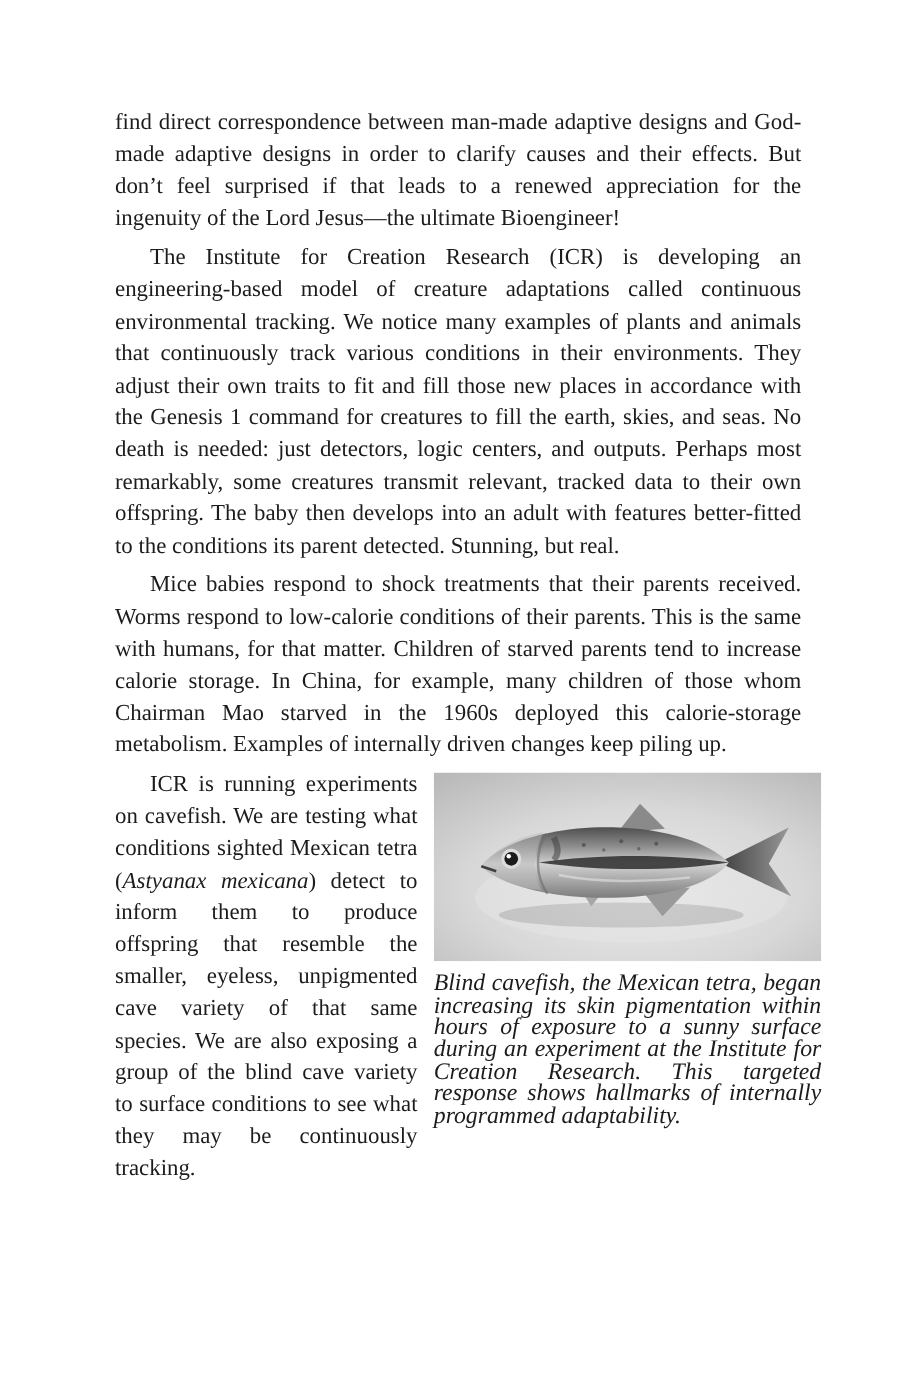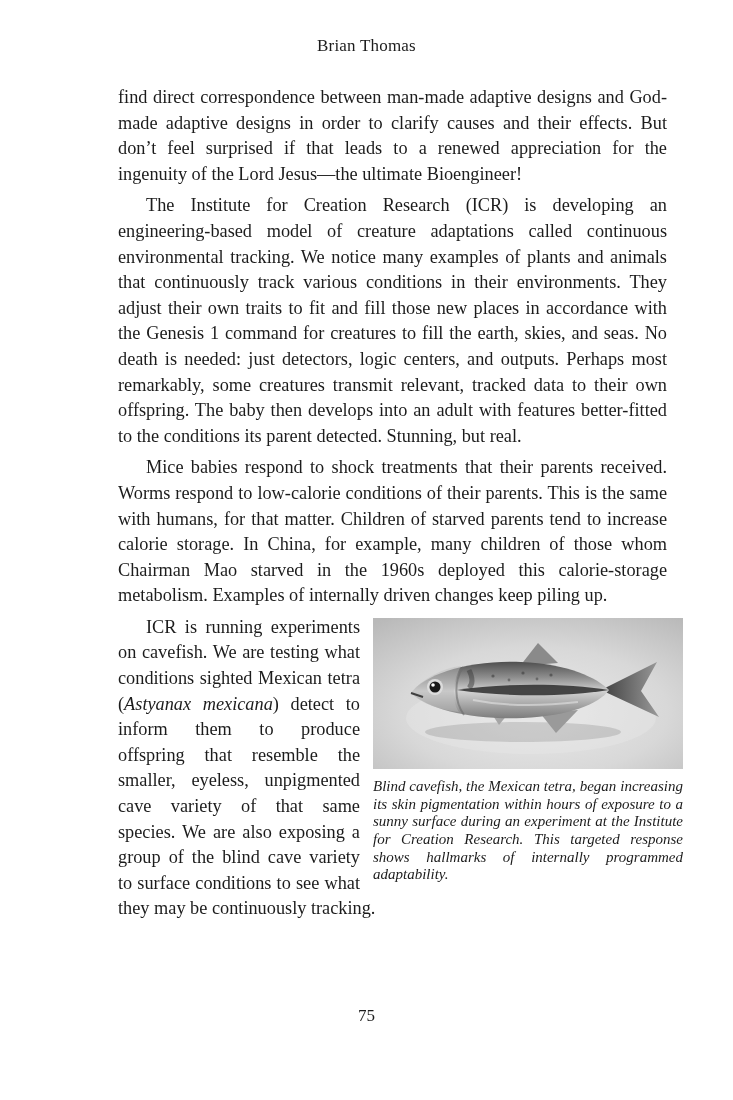--- a/index.html
+++ b/index.html
@@ -13,47 +13,45 @@
     overflow: hidden;
   }
   .running-header {
     position: absolute; top: 36px; left: 0; width: 100%;
     text-align: center; font-size: 17px; letter-spacing: 0.2px;
   }
   .body-text {
     position: absolute; top: 85px; left: 92px; width: 549px;
     font-size: 18.3px; line-height: 25.6px;
     text-align: justify;
-    margin-left: 26px;
   }
   .para { margin: 0 0 6px 0; }
   .para.indent { text-indent: 28px; }
   .figure {
     float: right; display: block;
     width: 310px;
     margin: 3px -16px 6px 13px;
     text-indent: 0;
   }
   .figure svg { display: block; width: 310px; height: 151px; }
   .caption {
     display: block; margin-top: 9px;
-    font-style: italic; font-size: 15px; line-height: 17.7px;
+    font-style: italic; font-size: 19px; line-height: 17.7px;
     text-align: justify; color: #1c1c1c;
   }
   .page-number {
     position: absolute; bottom: 74px; left: 0; width: 100%;
     text-align: center; font-size: 17px;
   }
   i { }
 </style>
 </head>
 <body>
 
 <div class="page">
-  <div class="running-header">Brian Thomas</div>
   <div class="body-text" id="body">
       <p class="para"><span>find direct correspondence between man-made adaptive designs and God-made adaptive designs in order to clarify causes and their effects. But don’t feel surprised if that leads to a renewed appreciation for the ingenuity of the Lord Jesus—the ultimate Bioengineer!</span></p>
       <p class="para indent"><span>The Institute for Creation Research (ICR) is developing an engineering-based model of creature adaptations called continuous environmental tracking. We notice many examples of plants and animals that continuously track various conditions in their environments. They adjust their own traits to fit and fill those new places in accordance with the Genesis 1 command for creatures to fill the earth, skies, and seas. No death is needed: just detectors, logic centers, and outputs. Perhaps most remarkably, some creatures transmit relevant, tracked data to their own offspring. The baby then develops into an adult with features better-fitted to the conditions its parent detected. Stunning, but real.</span></p>
       <p class="para indent"><span>Mice babies respond to shock treatments that their parents received. Worms respond to low-calorie conditions of their parents. This is the same with humans, for that matter. Children of starved parents tend to increase calorie storage. In China, for example, many children of those whom Chairman Mao starved in the 1960s deployed this calorie-storage metabolism. Examples of internally driven changes keep piling up.</span></p>
       <p class="para indent">
   <span class="figure">
     <svg viewBox="0 0 310 151" xmlns="http://www.w3.org/2000/svg" aria-hidden="true">
       <defs>
         <radialGradient id="bgGrad" cx="52%" cy="62%" r="78%">
           <stop offset="0%" stop-color="#eaeaea"></stop>
@@ -92,14 +90,13 @@
       <circle cx="120" cy="58" r="1.6" fill="#3c3c3c" opacity="0.6"></circle>
       <circle cx="150" cy="55" r="1.6" fill="#3c3c3c" opacity="0.6"></circle>
       <circle cx="178" cy="57" r="1.6" fill="#3c3c3c" opacity="0.6"></circle>
       <circle cx="136" cy="62" r="1.4" fill="#3c3c3c" opacity="0.5"></circle>
       <circle cx="164" cy="61" r="1.4" fill="#3c3c3c" opacity="0.5"></circle>
     </svg>
     <span class="caption">Blind cavefish, the Mexican tetra, began increasing its skin pigmentation within hours of exposure to a sunny surface during an experiment at the Institute for Creation Research. This targeted response shows hallmarks of internally programmed adaptability.</span>
   </span>
 <span>ICR is running experiments on cavefish. We are testing what conditions sighted Mexican tetra (</span><i>Astyanax mexicana</i><span>) detect to inform them to produce offspring that resemble the smaller, eyeless, unpigmented cave variety of that same species. We are also exposing a group of the blind cave variety to surface conditions to see what they may be continuously tracking.</span></p>
     </div>
-  <div class="page-number">75</div>
 </div>
 
 </body></html>

